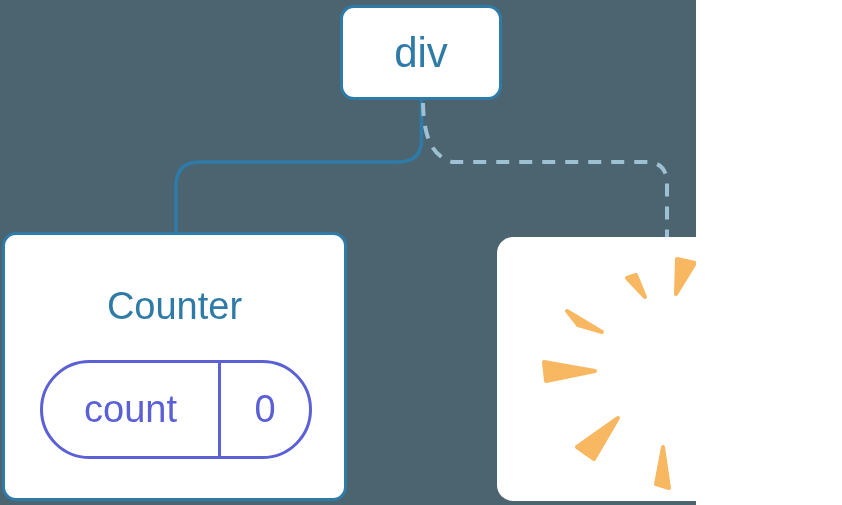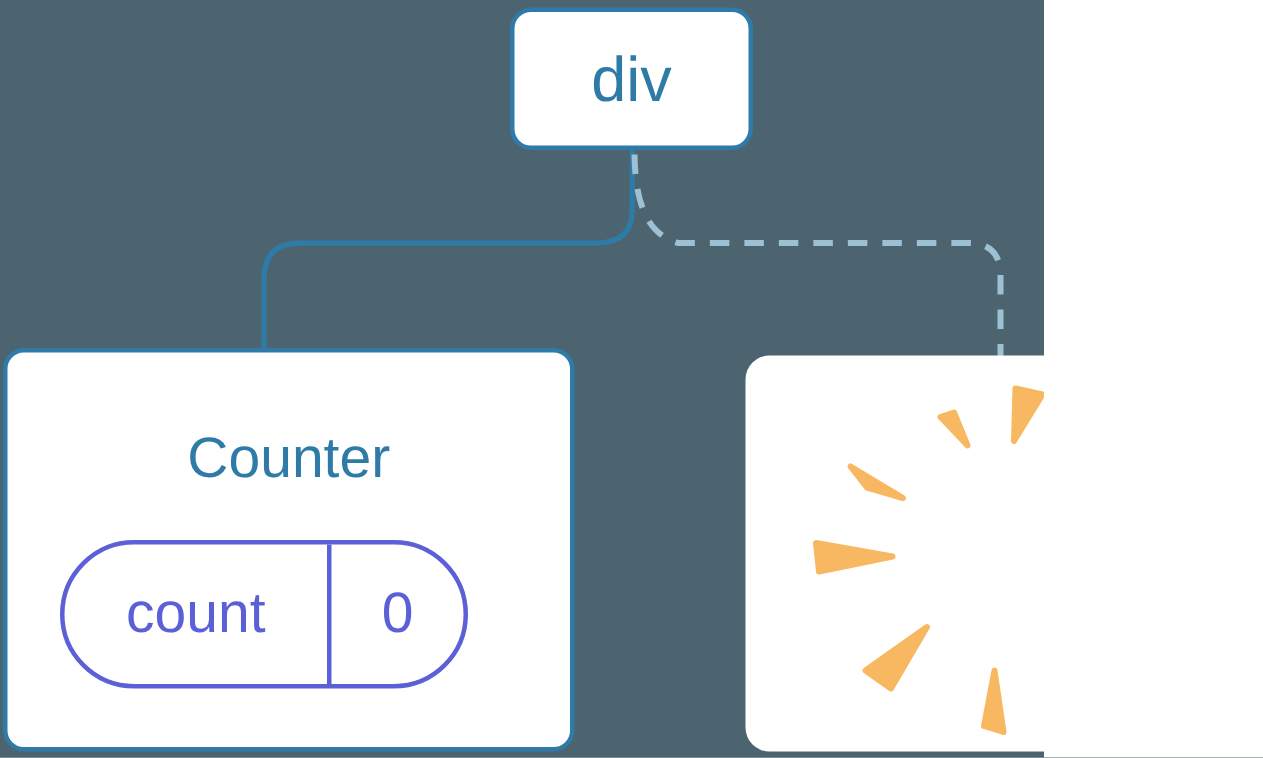--- a/index.html
+++ b/index.html
@@ -40,21 +40,20 @@
     display: flex; align-items: center; justify-content: center;
     color: var(--tree-blue, #2F7BA7);
     font-size: 42px;
     font-weight: 500;
   }
   .node-counter {
     left: 2px; top: 232px;
     width: 339px; height: 263px;
     border: 3px solid var(--tree-blue, #2F7BA7);
     border-radius: 14px;
-    padding-left: 36px;
   }
   .counter-title {
     position: absolute;
     top: 50px; left: 0;
     width: 100%;
     text-align: center;
     font-size: 38px;
     font-weight: 500;
     color: var(--tree-blue, #2F7BA7);
   }

